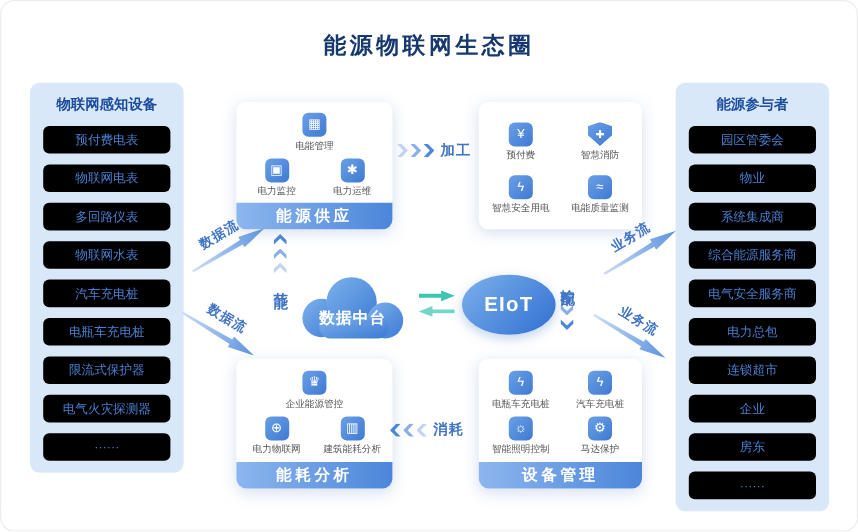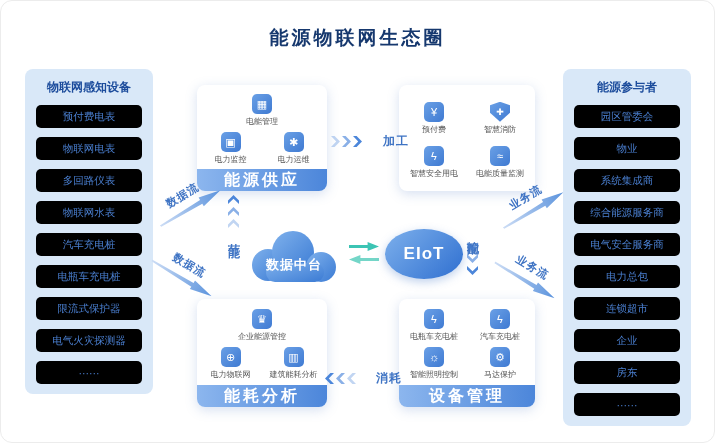--- a/index.html
+++ b/index.html
@@ -20,21 +20,21 @@
   #mod-supply{left:196px;top:84px;height:106px;}
   #mod-management{left:398px;top:84px;width:136px;height:106px;}
   #mod-analysis{left:196px;top:298px;height:108px;}
   #mod-devices{left:398px;top:298px;width:136px;height:108px;}
   .mod-body{flex:1;display:flex;flex-direction:column;justify-content:space-evenly;padding:5px 2px 0;}
   .mod-row{display:flex;justify-content:space-evenly;}
   .mod-item{display:flex;flex-direction:column;align-items:center;gap:2px;flex:1;}
   .mod-icon{width:20px;height:20px;border-radius:5px;background:linear-gradient(135deg,#6aa0e6,#3f7ad2);color:#fff;font-size:11px;line-height:20px;text-align:center;}
   .mod-icon.shield{clip-path:polygon(50% 0,100% 18%,100% 55%,50% 100%,0 55%,0 18%);border-radius:0;font-size:9px;}
   .mod-label{font-size:8px;color:#555;white-space:nowrap;}
-  .mod-bar{height:22px;border-radius:0 0 8px 8px;background:linear-gradient(90deg,#8cb6ee,#4c86da);color:#fff;font-size:16px;font-weight:bold;display:flex;align-items:center;justify-content:center;letter-spacing:3px;}
+  .mod-bar{height:22px;border-radius:0 0 8px 8px;background:linear-gradient(90deg,#8cb6ee,#4c86da);color:#fff;font-size:13px;font-weight:bold;display:flex;align-items:center;justify-content:center;letter-spacing:3px;}
 
   
   .cloud{position:absolute;left:241px;top:222px;width:104px;height:66px;}
   .cloud svg{width:100%;height:100%;display:block;}
   .cloud-label{position:absolute;left:0;right:0;top:33px;text-align:center;color:#fff;font-weight:bold;font-size:13px;letter-spacing:1px;}
   .eiot{position:absolute;left:384px;top:228px;width:78px;height:50px;border-radius:50%;background:linear-gradient(135deg,#7db0ec,#2f6fd0);display:flex;align-items:center;justify-content:center;color:#fff;font-weight:bold;font-size:17px;letter-spacing:1px;box-shadow:0 3px 10px rgba(70,120,200,.35);}
 
   .exchange{position:absolute;left:348px;top:241px;display:flex;flex-direction:column;gap:4px;}
   .xarrow{width:30px;height:9px;background:#3cc4b4;clip-path:polygon(0 32%,62% 32%,62% 0,100% 50%,62% 100%,62% 68%,0 68%);}
   .xarrow.leftdir{transform:scaleX(-1);background:#74d6c8;}
@@ -44,22 +44,22 @@
   .chev.c1{opacity:.35;} .chev.c2{opacity:.65;}
   .chevrow{display:flex;gap:2px;align-items:center;}
   .chevrow.leftdir{transform:scaleX(-1);}
   .chevcol{display:flex;flex-direction:column;gap:1px;align-items:center;}
   .chevcol .chev{transform:rotate(-90deg);}
   .chevcol.down .chev{transform:rotate(90deg);}
 
   .flow-label{font-size:12px;font-weight:bold;color:#3f74c4;letter-spacing:1px;}
   .flow-label.vert{writing-mode:vertical-rl;letter-spacing:3px;}
 
-  .flow-process{position:absolute;left:330px;top:116px;display:flex;align-items:center;gap:21px;margin-top:16px;}
-  .flow-consume{position:absolute;left:324px;top:349px;display:flex;align-items:center;gap:20px;margin-top:20px;}
+  .flow-process{position:absolute;left:330px;top:116px;display:flex;align-items:center;gap:5px;}
+  .flow-consume{position:absolute;left:324px;top:349px;display:flex;align-items:center;gap:5px;}
   .flow-save{position:absolute;left:224px;top:193px;display:flex;flex-direction:column;align-items:center;gap:4px;}
   .flow-dist{position:absolute;left:463px;top:230px;display:flex;flex-direction:column;align-items:center;gap:4px;}
 
   
   .diag{position:absolute;width:74px;display:flex;flex-direction:column;align-items:center;gap:2px;}
   .dlabel{font-size:11px;font-weight:bold;color:#3f74c4;letter-spacing:1px;white-space:nowrap;}
   .darrow{width:70px;height:11px;background:linear-gradient(90deg,#cdddf5,#5b93dd);clip-path:polygon(0 42%,68% 30%,68% 4%,100% 50%,68% 96%,68% 70%,0 58%);}
   .diag.tl{left:148px;top:186px;transform:rotate(-31deg);}
   .diag.bl{left:148px;top:256px;transform:rotate(31deg);}
   .diag.tr{left:491px;top:188px;transform:rotate(-31deg);}

